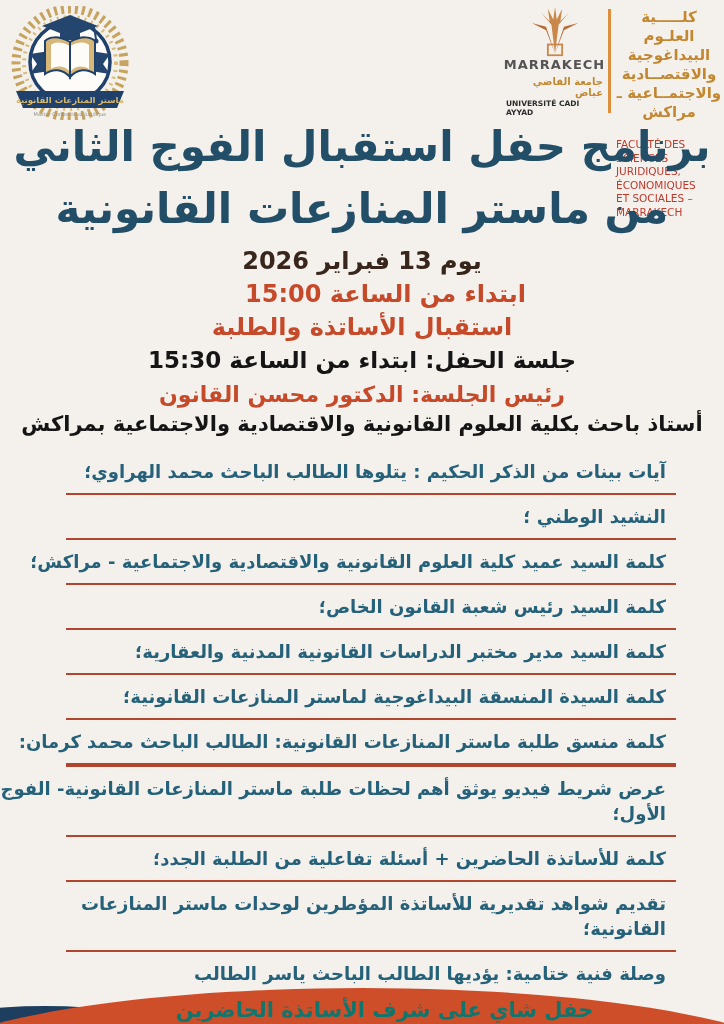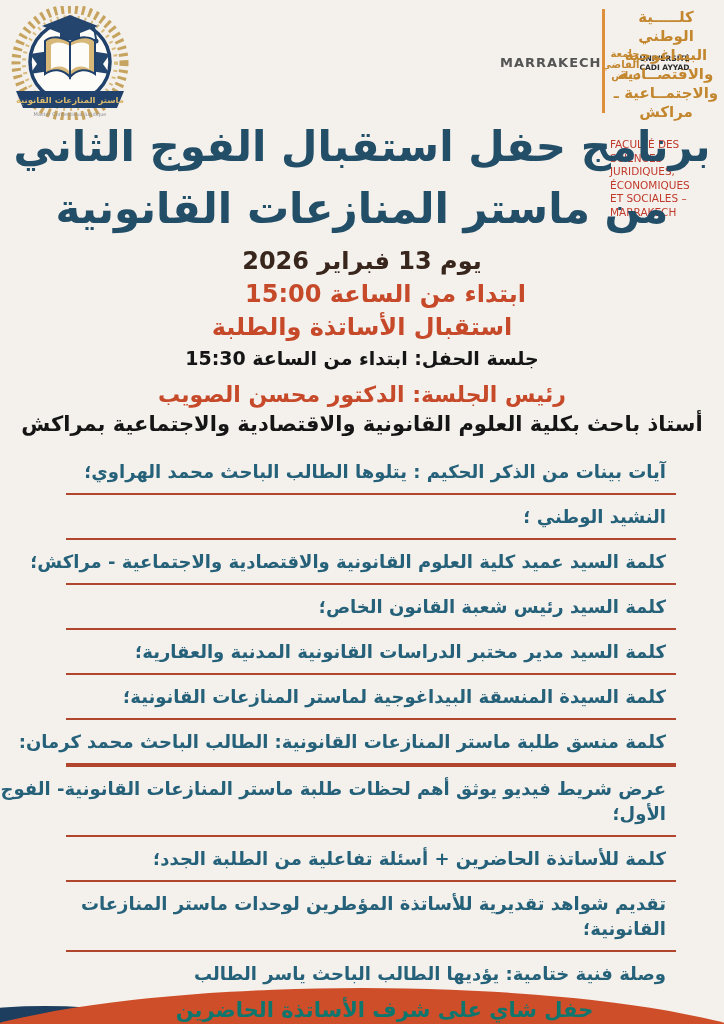--- a/index.html
+++ b/index.html
@@ -6,35 +6,35 @@
   body{
     width:724px;height:1024px;position:relative;overflow:hidden;
     background:#f4f1ed;
     font-family:"DejaVu Sans",sans-serif;
   }
   .abs{position:absolute;}
   .cline{position:absolute;left:0;right:0;text-align:center;font-weight:bold;direction:rtl;}
   
   #logo-left{left:6px;top:6px;width:128px;height:114px;}
   #logo-right{right:2px;top:5px;width:222px;height:112px;display:flex;align-items:stretch;}
-  .lr-left{width:97px;display:flex;align-items:center;justify-content:flex-start;padding-top:2px;}
+  .lr-left{width:97px;display:flex;flex-direction:column;align-items:center;justify-content:flex-end;padding-top:2px;margin-left:6px;}
   .lr-city{font-size:13px;letter-spacing:1px;color:#555;font-weight:bold;margin-top:0px;}
   .lr-univ-ar{font-size:10px;color:#c3872f;font-weight:bold;margin-top:4px;direction:rtl;}
   .lr-univ-fr{font-size:7.5px;color:#2c2c2c;font-weight:bold;margin-top:1px;}
   .lr-divider{width:3px;background:#dd8f3c;margin:4px 5px 4px 5px;}
   .lr-right{flex:1;display:flex;flex-direction:column;justify-content:flex-start;padding-top:3px;}
   .lr-fac-ar{font-size:15px;line-height:19px;color:#c3872f;font-weight:bold;text-align:center;direction:rtl;}
   .lr-fac-fr{font-size:10.5px;line-height:13.5px;color:#c0392b;font-weight:normal;text-align:left;margin-top:16px;}
   
   #title1{top:122px;font-size:42px;color:#224e67;}
   #title2{top:184px;font-size:42px;color:#224e67;}
   #date-line{top:247px;font-size:24px;color:#38261c;}
   #start-time{top:280px;font-size:24px;color:#c64a2a;margin-left:47px;}
   #reception{top:313px;font-size:24px;color:#c64a2a;}
-  #session-time{top:347px;font-size:19px;color:#151515;}
+  #session-time{top:347px;font-size:23px;color:#151515;}
   #chair{top:382px;font-size:22px;color:#c64a2a;}
   #chair-title{top:412px;font-size:21px;color:#151515;}
   
   #program{position:absolute;top:450px;left:0;right:0;}
   .p-row{padding:9px 58px 9px 0;text-align:right;direction:rtl;
          font-weight:bold;font-size:18px;line-height:25px;color:#26617a;}
   .p-sep{border-bottom:2.5px solid #b2452d;margin:0 48px 0 66px;}
   
   #navy-corner{left:-170px;top:1006px;width:430px;height:150px;background:#1d3e5e;border-radius:50%;z-index:1;}
   #banner-arc{left:-92px;top:988px;width:908px;height:175px;background:#cf4e2a;border-radius:50%;z-index:2;}
@@ -79,39 +79,39 @@
       <polygon points="32,52 42,26 58,18 42,22" fill="#b96b33"></polygon>
       <rect x="24" y="42" width="16" height="12" fill="none" stroke="#c9874a" stroke-width="2"></rect>
     </svg>
     <div class="lr-city">MARRAKECH</div>
     <div class="lr-univ-ar">جامعة القاضي عياض</div>
     <div class="lr-univ-fr">UNIVERSITÉ CADI AYYAD</div>
   </div>
   <div class="lr-divider"></div>
   <div class="lr-right">
     <div class="lr-fac-ar">
-      <div>كلـــــية الوطني</div>
+      <div>كلـــــية العلـوم</div>
       <div>البيداغوجية والاقتصــادية</div>
       <div>والاجتمــاعية ـ مراكش</div>
     </div>
     <div class="lr-fac-fr">
       <div>FACULTÉ DES SCIENCES</div>
       <div>JURIDIQUES, ÉCONOMIQUES</div>
       <div>ET SOCIALES – MARRAKECH</div>
     </div>
   </div>
 </div>
 
 <div class="cline" id="title1">برنامج حفل استقبال الفوج الثاني</div>
 <div class="cline" id="title2">من ماستر المنازعات القانونية</div>
 <div class="cline" id="date-line">يوم 13 فبراير 2026</div>
 <div class="cline" id="start-time">ابتداء من الساعة 15:00</div>
 <div class="cline" id="reception">استقبال الأساتذة والطلبة</div>
 <div class="cline" id="session-time">جلسة الحفل: ابتداء من الساعة 15:30</div>
-<div class="cline" id="chair">رئيس الجلسة: الدكتور محسن الصويب</div>
+<div class="cline" id="chair">رئيس الجلسة: الدكتور محسن القانون</div>
 <div class="cline" id="chair-title">أستاذ باحث بكلية العلوم القانونية والاقتصادية والاجتماعية بمراكش</div>
 
 <div id="program">
   <div class="p-row">آيات بينات من الذكر الحكيم : يتلوها الطالب الباحث محمد الهراوي؛</div>
   <div class="p-sep"></div>
   <div class="p-row">النشيد الوطني ؛</div>
   <div class="p-sep"></div>
   <div class="p-row">كلمة السيد عميد كلية العلوم القانونية والاقتصادية والاجتماعية - مراكش؛</div>
   <div class="p-sep"></div>
   <div class="p-row">كلمة السيد رئيس شعبة القانون الخاص؛</div>

